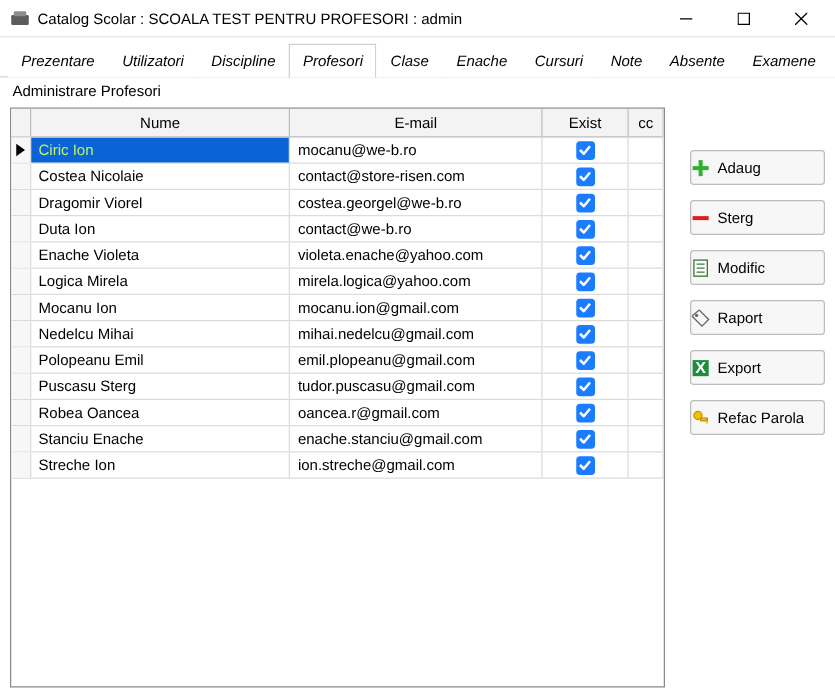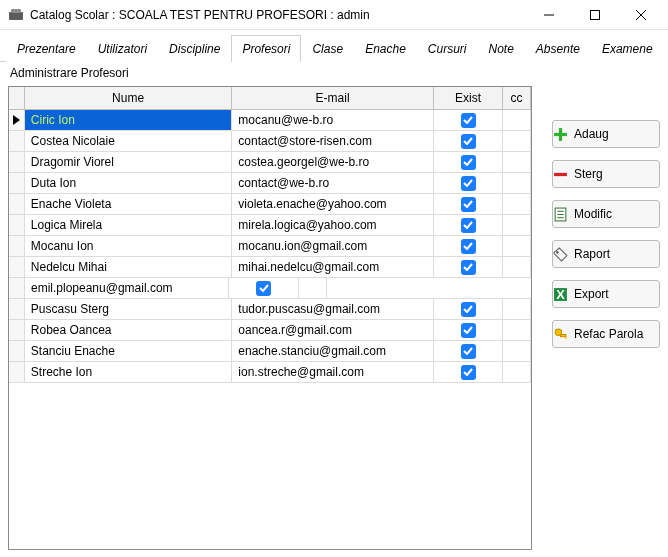--- a/index.html
+++ b/index.html
@@ -197,20 +197,21 @@
             <div class="checkbox">
               <svg viewBox="0 0 10 8">
                 <polyline points="1,4 4,7 9,1" fill="none" stroke="#fff" stroke-width="2"></polyline>
               </svg>
             </div>
           </div>
           <div class="cell col-cc"></div>
         </div>
         <div class="row">
           <div class="marker"></div>
+          <div class="cell nume col-nume">Polopeanu Emil</div>
           <div class="cell col-email">emil.plopeanu@gmail.com</div>
           <div class="cell col-exist">
             <div class="checkbox">
               <svg viewBox="0 0 10 8">
                 <polyline points="1,4 4,7 9,1" fill="none" stroke="#fff" stroke-width="2"></polyline>
               </svg>
             </div>
           </div>
           <div class="cell col-cc"></div>
         </div>

